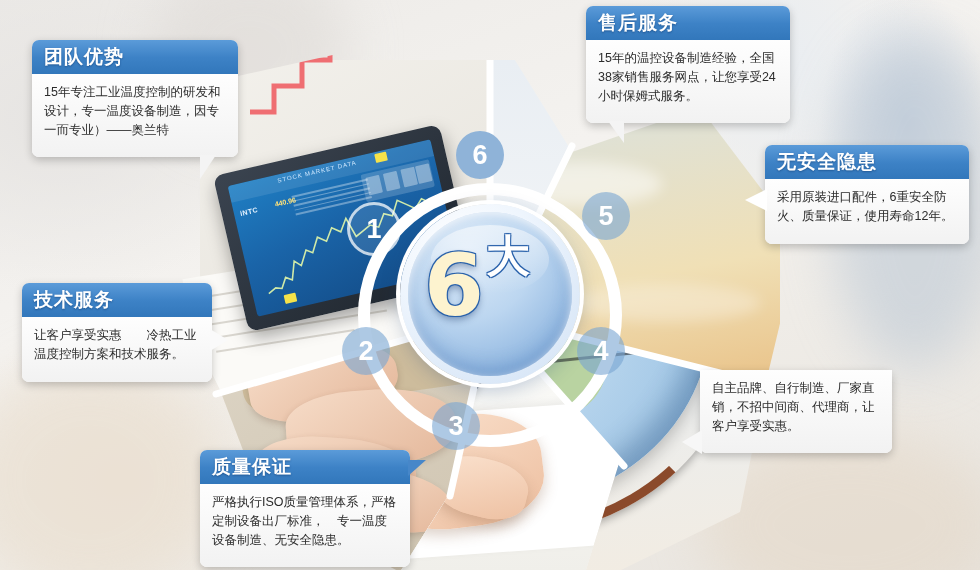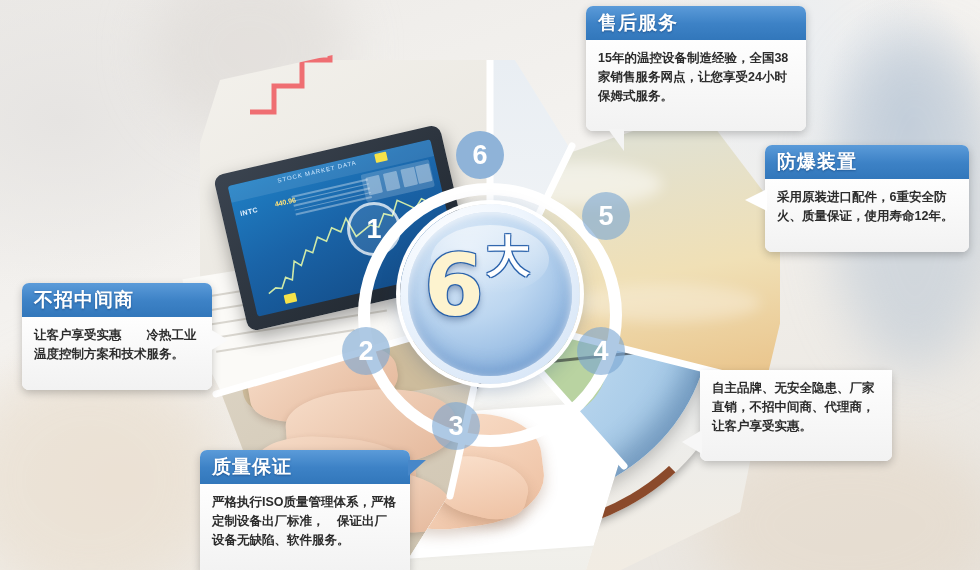--- a/index.html
+++ b/index.html
@@ -139,22 +139,22 @@
   .badge.fill{background:#8fb3d8;}
 
   
   .card{position:absolute;background:#ffffff;border-radius:7px;
     box-shadow:0 3px 9px rgba(0,0,0,.22);overflow:visible;}
   .card-head{height:34px;border-radius:7px 7px 0 0;
     background:linear-gradient(180deg,#5b9bd9 0%,#3d82c6 52%,#3277bb 100%);
     display:flex;align-items:center;padding:0 12px;}
   .card-head span{color:#ffffff;font-size:19px;font-weight:bold;letter-spacing:1px;
     text-shadow:0 1px 2px rgba(0,40,90,.45);}
-  .card-body{padding:9px 12px 26px 12px;
-    background:linear-gradient(180deg,#fefefe,#f2f2f2);border-radius:0 0 7px 7px;font-weight:bold;}
+  .card-body{padding:9px 12px 18px 12px;
+    background:linear-gradient(180deg,#fefefe,#f2f2f2);border-radius:0 0 7px 7px;}
   .card-body p{margin:0;font-size:12.5px;line-height:1.5;color:#2c2c2c;}
   .tail{position:absolute;width:0;height:0;}
 
   
   svg{display:block;}
 </style>
 </head>
 <body>
 
 <div id="stage">
@@ -311,61 +311,70 @@
     </div>
   </div>
 
   <div class="badge hollow" style="left:347px;top:202px;">1</div>
   <div class="badge tint" style="left:342px;top:327px;">2</div>
   <div class="badge tint" style="left:432px;top:402px;">3</div>
   <div class="badge tint" style="left:577px;top:327px;">4</div>
   <div class="badge tint" style="left:582px;top:192px;">5</div>
   <div class="badge fill" style="left:456px;top:131px;">6</div>
 
-
-  <div class="card" style="left:586px;top:6px;width:220px;">
+  <div class="card" style="left:32px;top:40px;width:206px;">
+    <div class="card-head">
+      <span>团队优势</span>
+    </div>
+    <div class="card-body">
+      <p>15年专注工业温度控制的研发和设计，专一温度设备制造，因专一而专业）——奥兰特</p>
+    </div>
+    <div class="tail" style="left:168px;bottom:-22px;border-left:16px solid #f4f4f4;border-bottom:24px solid transparent;"></div>
+  </div>
+
+  <div class="card" style="left:586px;top:6px;width:204px;">
     <div class="card-head">
       <span>售后服务</span>
     </div>
     <div class="card-body">
       <p>15年的温控设备制造经验，全国38家销售服务网点，让您享受24小时保姆式服务。</p>
     </div>
     <div class="tail" style="left:22px;bottom:-20px;border-right:16px solid #f4f4f4;border-bottom:22px solid transparent;"></div>
   </div>
 
   <div class="card" style="left:765px;top:145px;width:204px;">
     <div class="card-head">
-      <span>防爆装置</span>
+      <span>无安全隐患</span>
     </div>
     <div class="card-body">
       <p>采用原装进口配件，6重安全防火、质量保证，使用寿命12年。</p>
     </div>
     <div class="tail" style="left:-20px;top:44px;border-right:22px solid #ffffff;border-top:11px solid transparent;border-bottom:11px solid transparent;"></div>
   </div>
 
   <div class="card" style="left:700px;top:370px;width:192px;">
     <div class="card-body">
-      <p>自主品牌、无安全隐患、厂家直销，不招中间商、代理商，让客户享受实惠。</p>
+      <p>自主品牌、自行制造、厂家直销，不招中间商、代理商，让客户享受实惠。</p>
     </div>
     <div class="tail" style="left:-18px;top:60px;border-right:20px solid #f7f7f7;border-top:12px solid transparent;border-bottom:12px solid transparent;"></div>
   </div>
 
   <div class="card" style="left:200px;top:450px;width:210px;">
     <div class="card-head">
       <span>质量保证</span>
     </div>
     <div class="card-body">
-      <p>严格执行ISO质量管理体系，严格定制设备出厂标准，　保证出厂设备无缺陷、软件服务。</p>
+      <p>严格执行ISO质量管理体系，严格定制设备出厂标准，　专一温度设备制造、无安全隐患。</p>
     </div>
     <div class="tail" style="right:-16px;top:10px;border-left:18px solid #4787c9;border-bottom:16px solid transparent;"></div>
   </div>
 
   <div class="card" style="left:22px;top:283px;width:190px;">
     <div class="card-head">
-      <span>不招中间商</span>
+      <span>技术服务</span>
     </div>
     <div class="card-body">
       <p>让客户享受实惠　　冷热工业温度控制方案和技术服务。</p>
     </div>
     <div class="tail" style="right:-16px;top:46px;border-left:18px solid #fafafa;border-top:11px solid transparent;border-bottom:11px solid transparent;"></div>
   </div>
 
 </div>
 
 </body></html>

